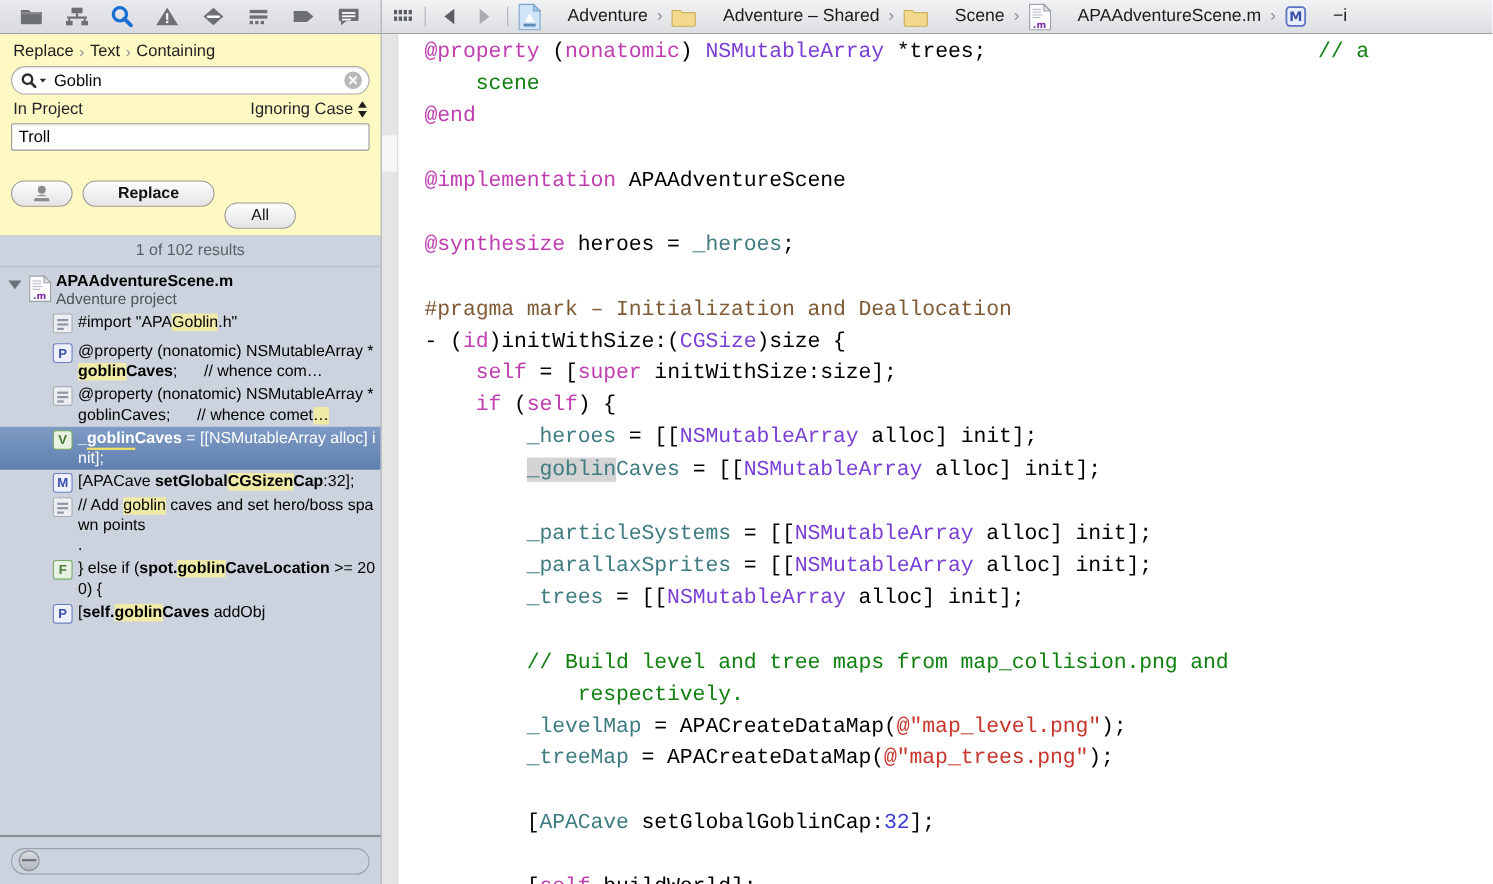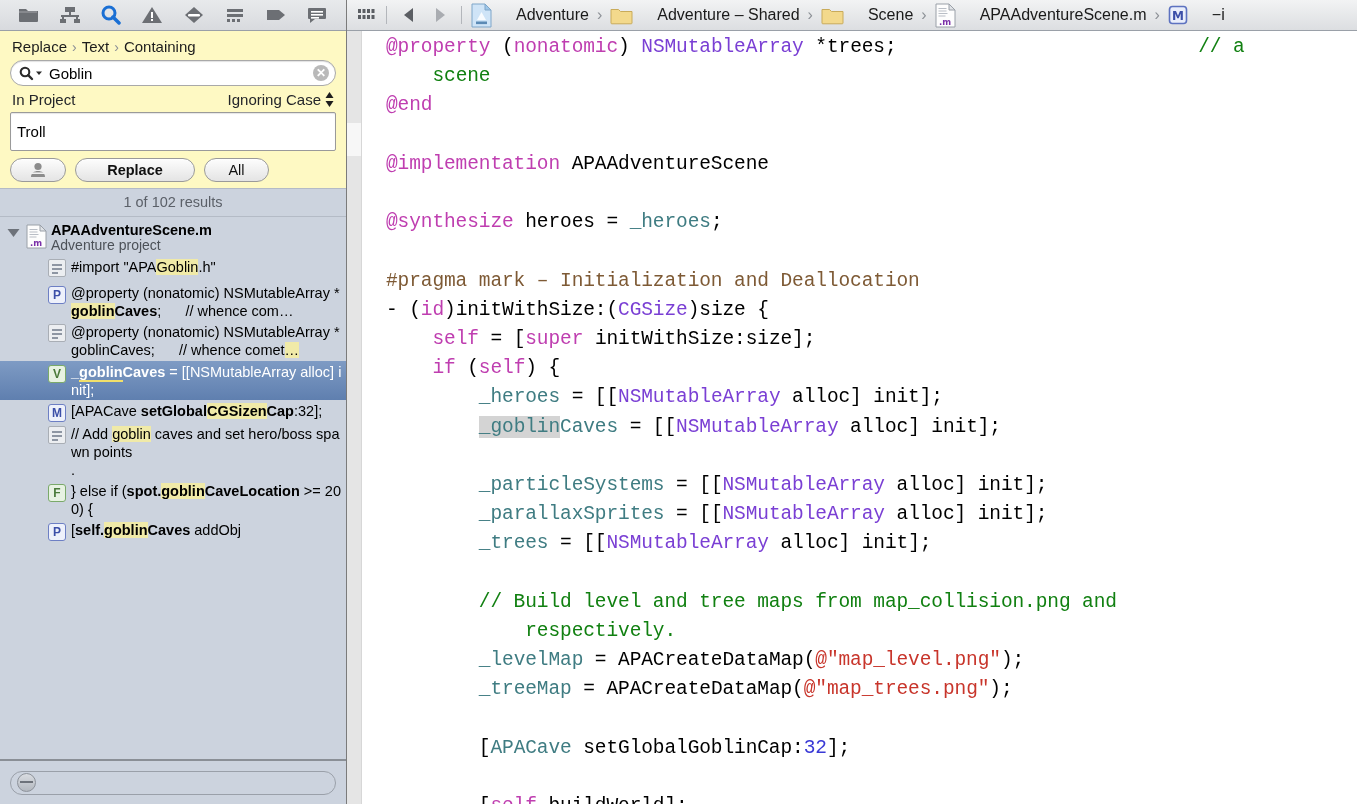--- a/index.html
+++ b/index.html
@@ -66,39 +66,39 @@
   }
 
   .opts-row{
     display:flex;align-items:flex-start;justify-content:space-between;
     font-size:15px;color:#24262a;padding:5px 2px 4px 2px;
   }
   .opt-stepper{display:flex;align-items:center;gap:4px;margin-left:40px;}
   .stepper-arrows{display:flex;flex-direction:column;gap:1px;line-height:0;}
 
   .replace-input{
-    height:39px;box-sizing:border-box;width:100%;
+    height:25px;box-sizing:border-box;width:100%;
     background:#fff;border:1px solid #9a9a9a;border-radius:2px;
     font-family:"Liberation Sans",sans-serif;font-size:15px;color:#000;
     padding:0 6px;outline:0;
     box-shadow:inset 0 1px 1px rgba(0,0,0,.10);
   }
   .btn-row{display:flex;align-items:center;gap:9px;padding-top:7px;}
   .btn{
     height:24px;box-sizing:border-box;
     background:linear-gradient(#fdfdfd,#e4e4e4);
     border:1px solid #9a9a9a;border-radius:12px;
     font-size:14.5px;color:#111;
     display:flex;align-items:center;justify-content:center;
     padding:0 16px;cursor:default;
     box-shadow:0 1px 0 rgba(255,255,255,.7) inset;
   }
   .btn.icon-btn{padding:0;width:56px;}
   .btn.replace-btn{width:120px;font-weight:bold;}
-  .btn.all-btn{width:65px;}
+  .btn.all-btn{width:65px;margin-top:40px;}
 
   .results-count{
     text-align:center;font-size:14.5px;color:#5b6068;
     padding:5px 0 6px 0;background:#ccd3de;
     border-bottom:1px solid #b4bbc6;
   }
 
   
   .results{
     flex:1 1 auto;overflow:hidden;background:#ccd3de;

